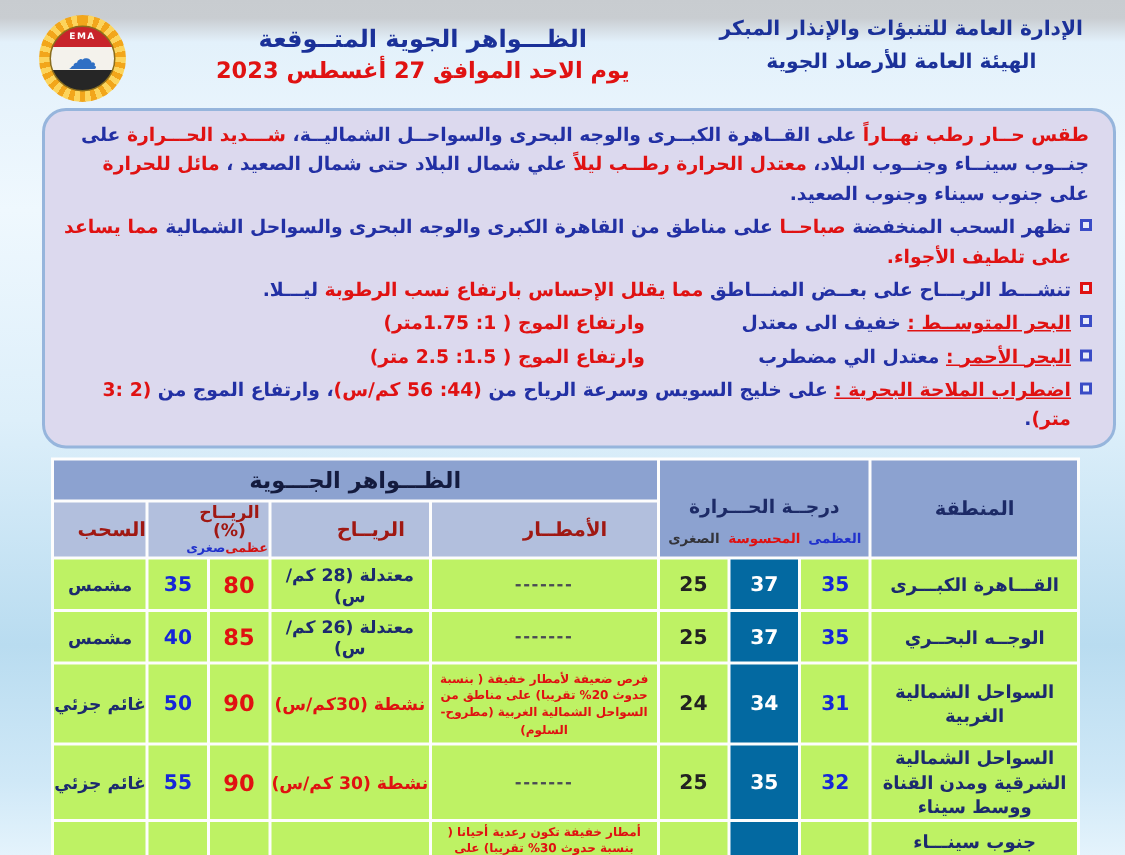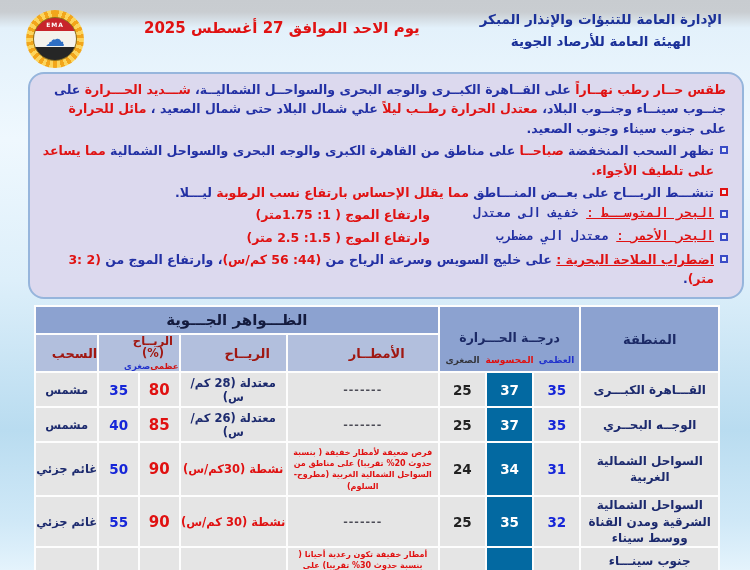--- a/index.html
+++ b/index.html
@@ -32,21 +32,21 @@
     font-size:12.5px; font-weight:bold; line-height:1.55; }
   .t-navy { color:#2230a4; }
   .t-red  { color:#e01212; }
   .u { text-decoration:underline; }
   .b-par { padding:0 4px; }
   .b-line { display:flex; align-items:flex-start; gap:6px; margin-top:3px; padding:0 2px; }
   .sq { display:inline-block; width:8px; height:8px; border:2px solid; background:#e8ecf8;
     flex:0 0 auto; margin-top:5px; }
   .sq.blue { border-color:#3a4cc6; }
   .sq.red  { border-color:#e01212; }
-  .sea-label { display:inline-block; min-width:252px;font-family:Liberation Mono, monospace; }
+  .sea-label { display:inline-block; min-width:252px; }
   .wave { margin-inline-start:26px; }
 
   
   .table-wrap { margin:2px 30px 0 34px; }
   table.wtable { width:100%; table-layout:fixed; border-collapse:separate; border-spacing:2.5px;
     background:#fdfdfd; }
   th, td { text-align:center; vertical-align:middle; overflow:hidden; }
   th.region-h, th.temp-h { background:#8ca2d0; color:#1c2a66; }
   th.region-h { font-size:13px; }
   th.phen-h { background:#8ca2d0; color:#141b3e; font-size:15px; height:26px; }
@@ -54,21 +54,21 @@
   .temp-subs { display:flex; margin-top:10px; font-size:9px; }
   .temp-subs span { flex:1 1 0; }
   .s-max { color:#2132cc; } .s-feel { color:#e01111; } .s-min { color:#33343a; }
   tr.hr2 th { background:#b2bfdd; color:#a01812; height:36px; font-size:13px;padding-left:28px; }
   th.hum { line-height:1.1; }
   .hum-main { font-size:11.5px; display:block; }
   .hum-subs { display:flex; font-size:8.5px; margin-top:2px; }
   .hum-subs span { flex:1 1 0; }
   .h-max-lbl { color:#d11313; } .h-min-lbl { color:#2132cc; }
 
-  tbody td { background:#e5e5e5; height:33px; }
+  tbody td { background:#bef264; height:33px; }
   td.c-region { color:#1c2a6e; font-weight:bold; font-size:12px; line-height:1.35; padding:0 3px; }
   td.c-tmax { color:#1626d8; font-weight:bold; font-size:13.5px; }
   td.c-tfeel { background:#0369a1; color:#ffffff; font-weight:bold; font-size:13.5px; }
   td.c-tmin { color:#222; font-weight:bold; font-size:13.5px; }
   td.c-rain { color:#4a4a55; font-weight:bold; font-size:11px; letter-spacing:1px; }
   td.c-rain.rain-small { color:#e01111; font-size:8px; letter-spacing:0; line-height:1.4; padding:1px 4px; }
   td.c-wind { color:#1c2a6e; font-weight:bold; font-size:11.5px; }
   td.c-wind.wind-red { color:#e01111; }
   td.c-hmax { color:#e01111; font-weight:bold; font-size:15px; }
   td.c-hmin { color:#1626d8; font-weight:bold; font-size:13.5px; }
@@ -77,21 +77,22 @@
 </style>
 </head>
 <body>
 
 <header class="top">
   <div class="org">
     <div>الإدارة العامة للتنبؤات والإنذار المبكر</div>
     <div>الهيئة العامة للأرصاد الجوية</div>
   </div>
   <div class="title-blk">
-    <div class="rpt-date">يوم الاحد الموافق 27 أغسطس 2025</div>
+    <div class="rpt-title">الظـــواهر الجوية المتــوقعة</div>
+    <div class="rpt-date">يوم الاحد الموافق 27 أغسطس 2023</div>
   </div>
   <div class="logo">
     <div class="logo-sun"></div>
     <div class="logo-inner">
       <span class="logo-ema">EMA</span>
       <span class="logo-cloud">☁</span>
     </div>
   </div>
 </header>
 

